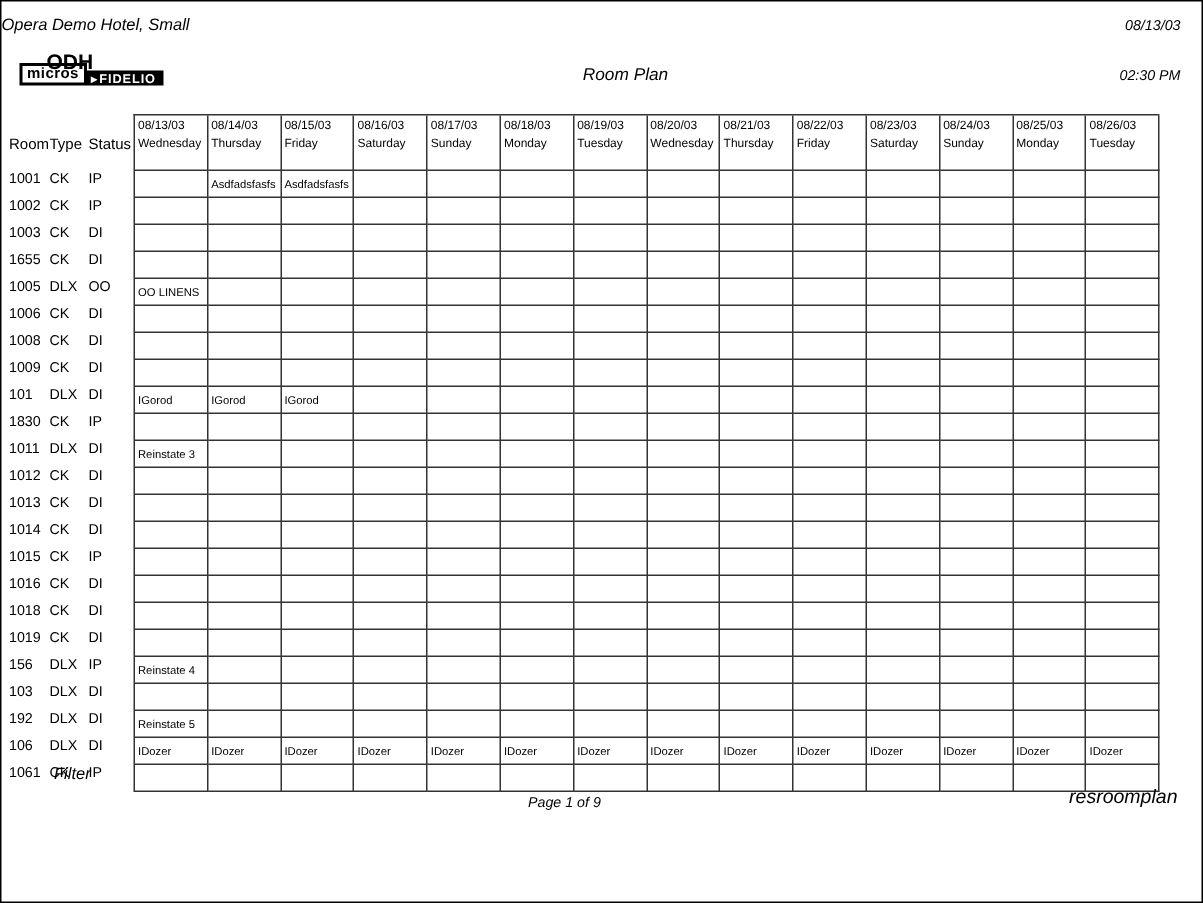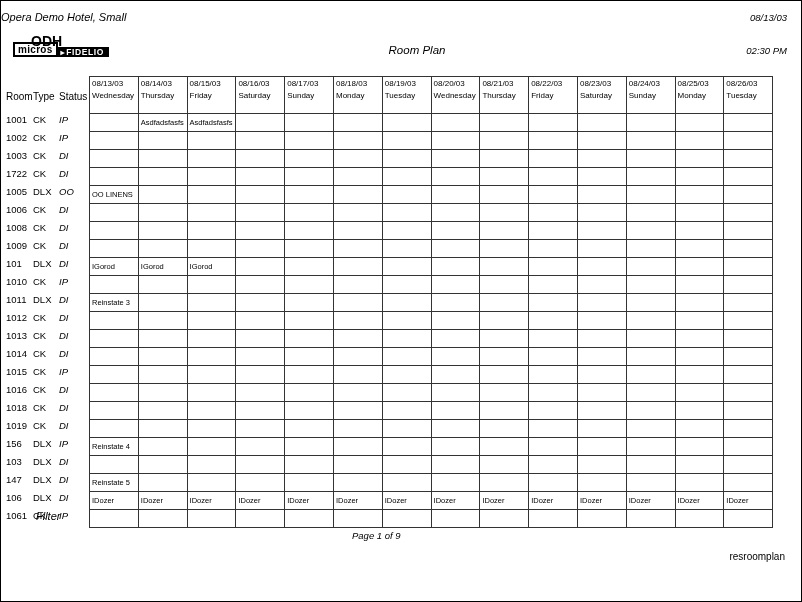--- a/index.html
+++ b/index.html
@@ -20,42 +20,42 @@
   .hdr-time{position:absolute;top:44px;right:14px;font-style:italic;font-size:9.5px;margin-left:23px;}
   
   .left-headers{position:absolute;left:0;top:90px;display:flex;font-size:10px;}
   .lh-room{width:27px;padding-left:5px;}
   .lh-type{width:26px;}
   .lh-status{width:30px;}
   .row-labels{position:absolute;left:0;top:113px;}
   .label-row{height:18px;display:flex;font-size:9.5px;}
   .lab-room{width:27px;padding-left:5px;}
   .lab-type{width:26px;}
-  .lab-status{width:30px;font-style:italic;}
+  .lab-status{width:30px;}
   
   .grid{
     position:absolute;left:88px;top:75px;display:grid;
     grid-template-columns:repeat(14,48.8px);
     grid-template-rows:37px repeat(23,18px);
     border-top:1px solid #333;border-left:1px solid #333;
   }
   .col-head{border-right:1px solid #333;border-bottom:1px solid #333;padding:2px 0 0 2px;overflow:hidden;}
   .col-date{font-size:8px;white-space:nowrap;}
   .col-day{font-size:8px;margin-top:3px;white-space:nowrap;}
   .cell{
     border-right:1px solid #333;border-bottom:1px solid #333;
     font-size:7.5px;display:flex;align-items:center;padding:0 1px 0 2px;
     overflow:hidden;white-space:nowrap;
   }
   
   .filter-label{position:absolute;left:35px;top:509px;font-style:italic;font-size:11px;}
   .filter-lines{position:absolute;left:248px;top:528px;font-style:italic;font-size:9px;line-height:10.8px;}
   .filter-line{white-space:pre;}
   .page-info{position:absolute;left:351px;top:529px;font-style:italic;font-size:9.5px;}
-  .report-name{position:absolute;right:16px;top:550px;font-size:10px;}
+  .report-name{position:absolute;right:16px;top:522px;font-style:italic;font-size:13px;}
 </style>
 </head>
 <body>
 
 <div class="page">
 
   <div class="logo">
     <span class="logo-micros">micros</span>
     <span class="logo-fidelio">
         <span class="logo-arrow">▸</span>
@@ -84,21 +84,21 @@
         <span class="lab-room">1002</span>
         <span class="lab-type">CK</span>
         <span class="lab-status">IP</span>
       </div>
       <div class="label-row">
         <span class="lab-room">1003</span>
         <span class="lab-type">CK</span>
         <span class="lab-status">DI</span>
       </div>
       <div class="label-row">
-        <span class="lab-room">1722</span>
+        <span class="lab-room">1655</span>
         <span class="lab-type">CK</span>
         <span class="lab-status">DI</span>
       </div>
       <div class="label-row">
         <span class="lab-room">1005</span>
         <span class="lab-type">DLX</span>
         <span class="lab-status">OO</span>
       </div>
       <div class="label-row">
         <span class="lab-room">1006</span>
@@ -114,21 +114,21 @@
         <span class="lab-room">1009</span>
         <span class="lab-type">CK</span>
         <span class="lab-status">DI</span>
       </div>
       <div class="label-row">
         <span class="lab-room">101</span>
         <span class="lab-type">DLX</span>
         <span class="lab-status">DI</span>
       </div>
       <div class="label-row">
-        <span class="lab-room">1010</span>
+        <span class="lab-room">1830</span>
         <span class="lab-type">CK</span>
         <span class="lab-status">IP</span>
       </div>
       <div class="label-row">
         <span class="lab-room">1011</span>
         <span class="lab-type">DLX</span>
         <span class="lab-status">DI</span>
       </div>
       <div class="label-row">
         <span class="lab-room">1012</span>
@@ -169,21 +169,21 @@
         <span class="lab-room">156</span>
         <span class="lab-type">DLX</span>
         <span class="lab-status">IP</span>
       </div>
       <div class="label-row">
         <span class="lab-room">103</span>
         <span class="lab-type">DLX</span>
         <span class="lab-status">DI</span>
       </div>
       <div class="label-row">
-        <span class="lab-room">147</span>
+        <span class="lab-room">192</span>
         <span class="lab-type">DLX</span>
         <span class="lab-status">DI</span>
       </div>
       <div class="label-row">
         <span class="lab-room">106</span>
         <span class="lab-type">DLX</span>
         <span class="lab-status">DI</span>
       </div>
       <div class="label-row">
         <span class="lab-room">1061</span>

